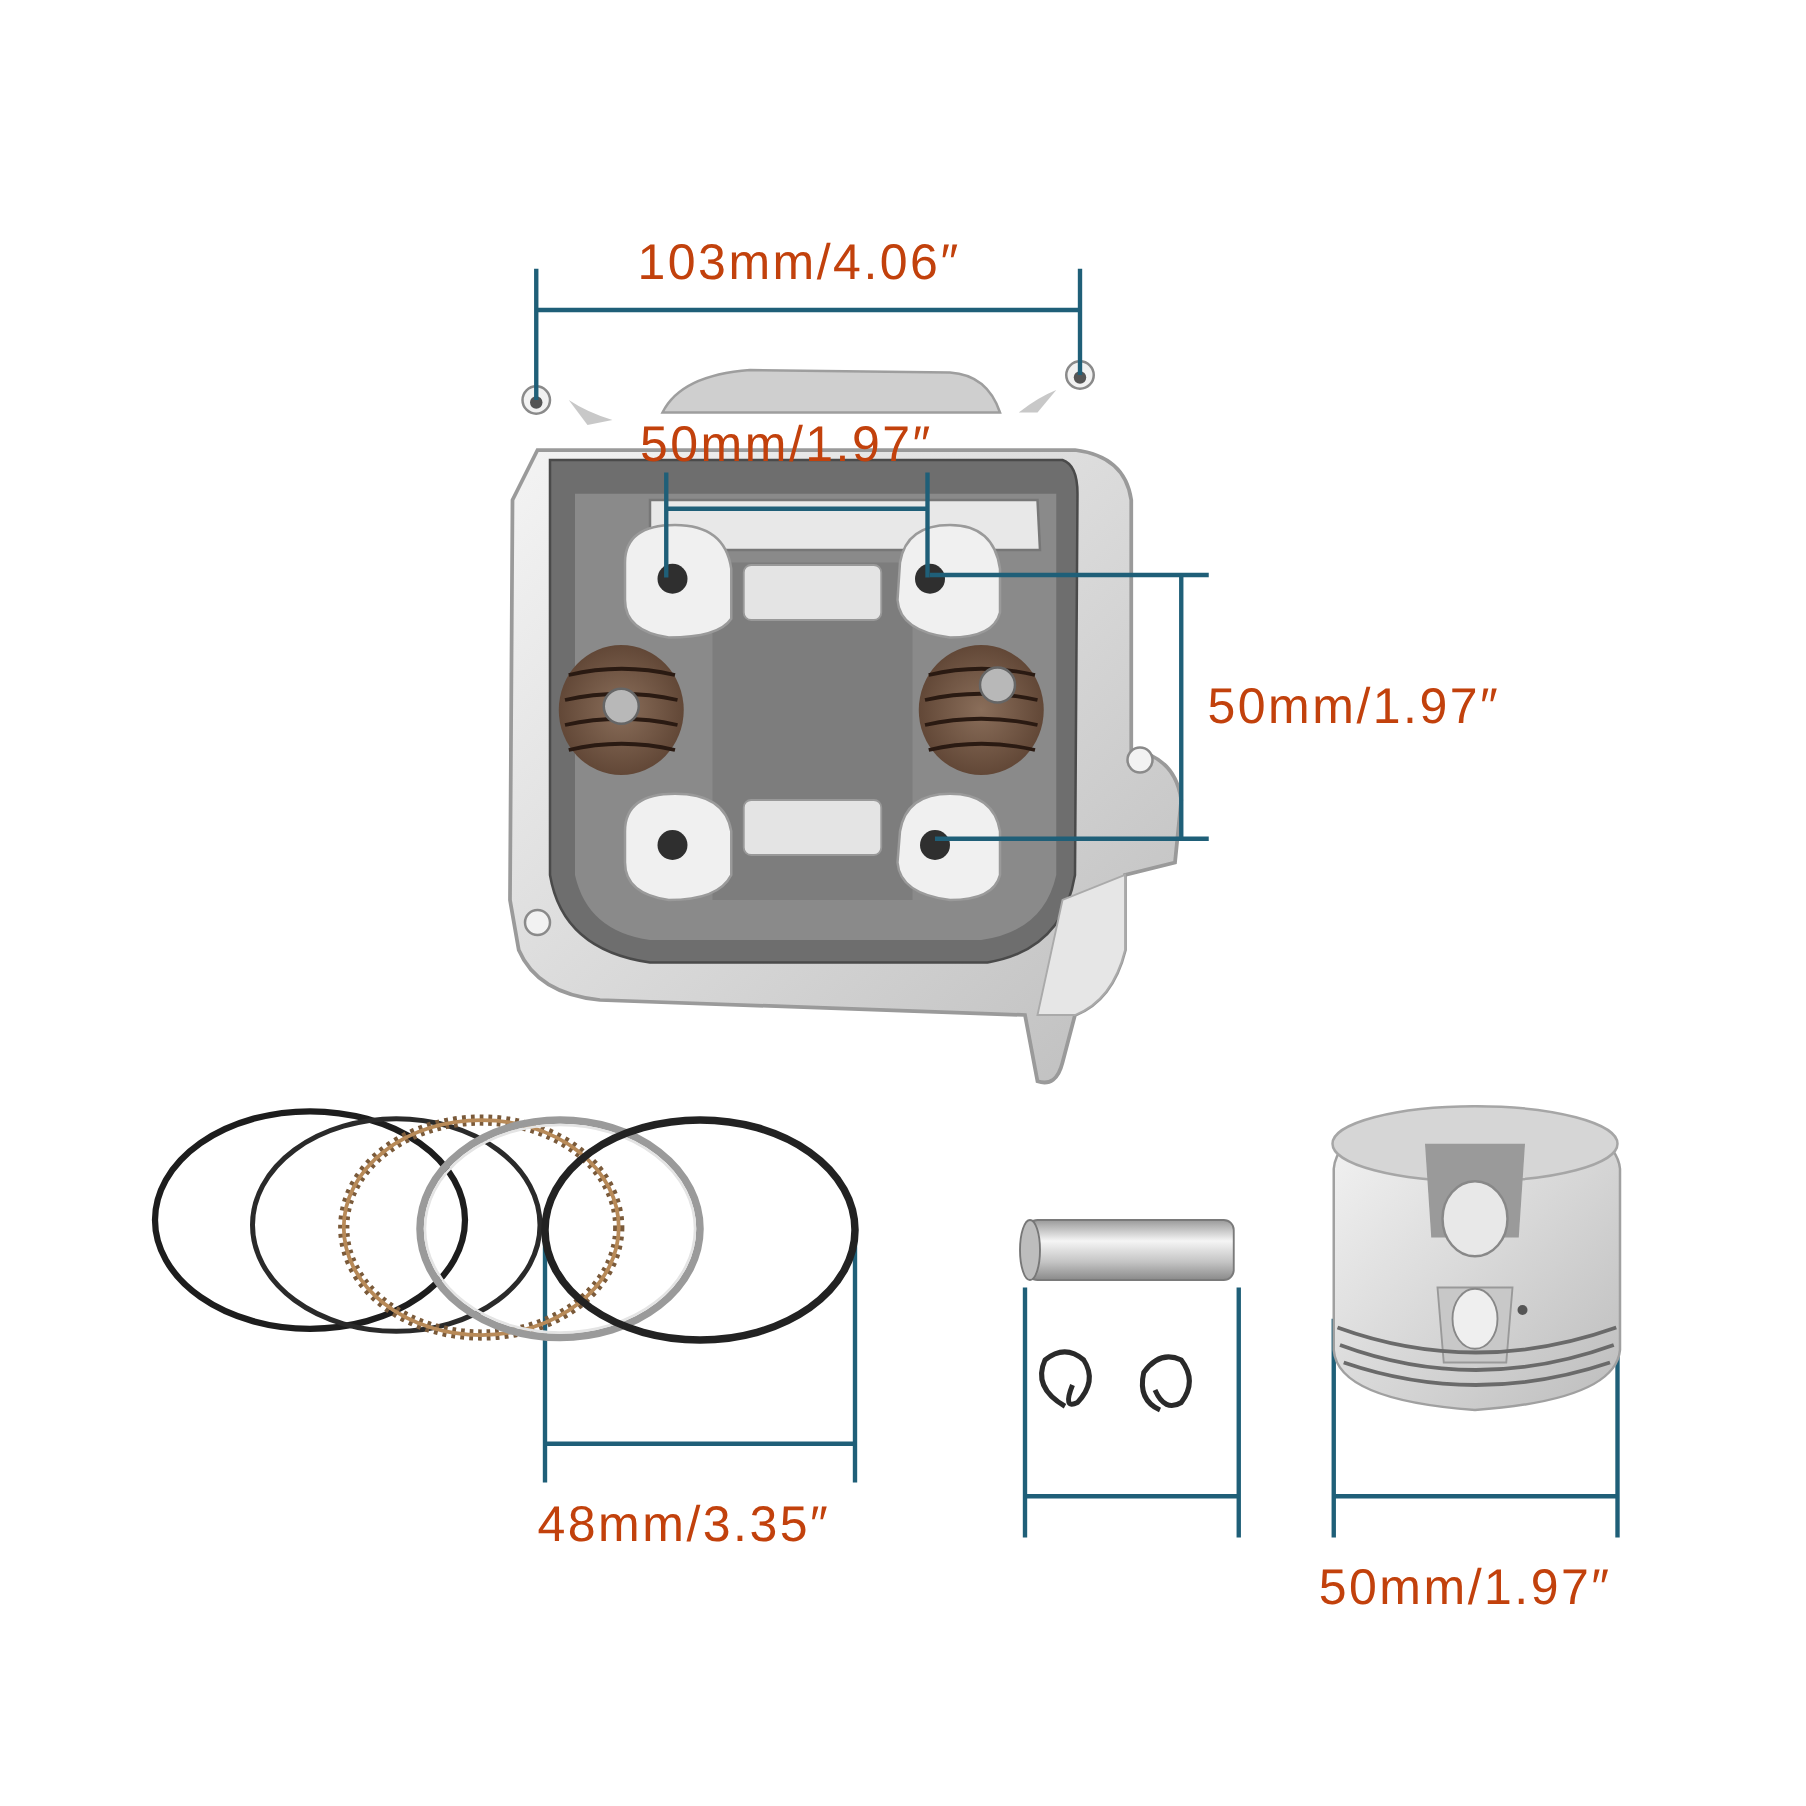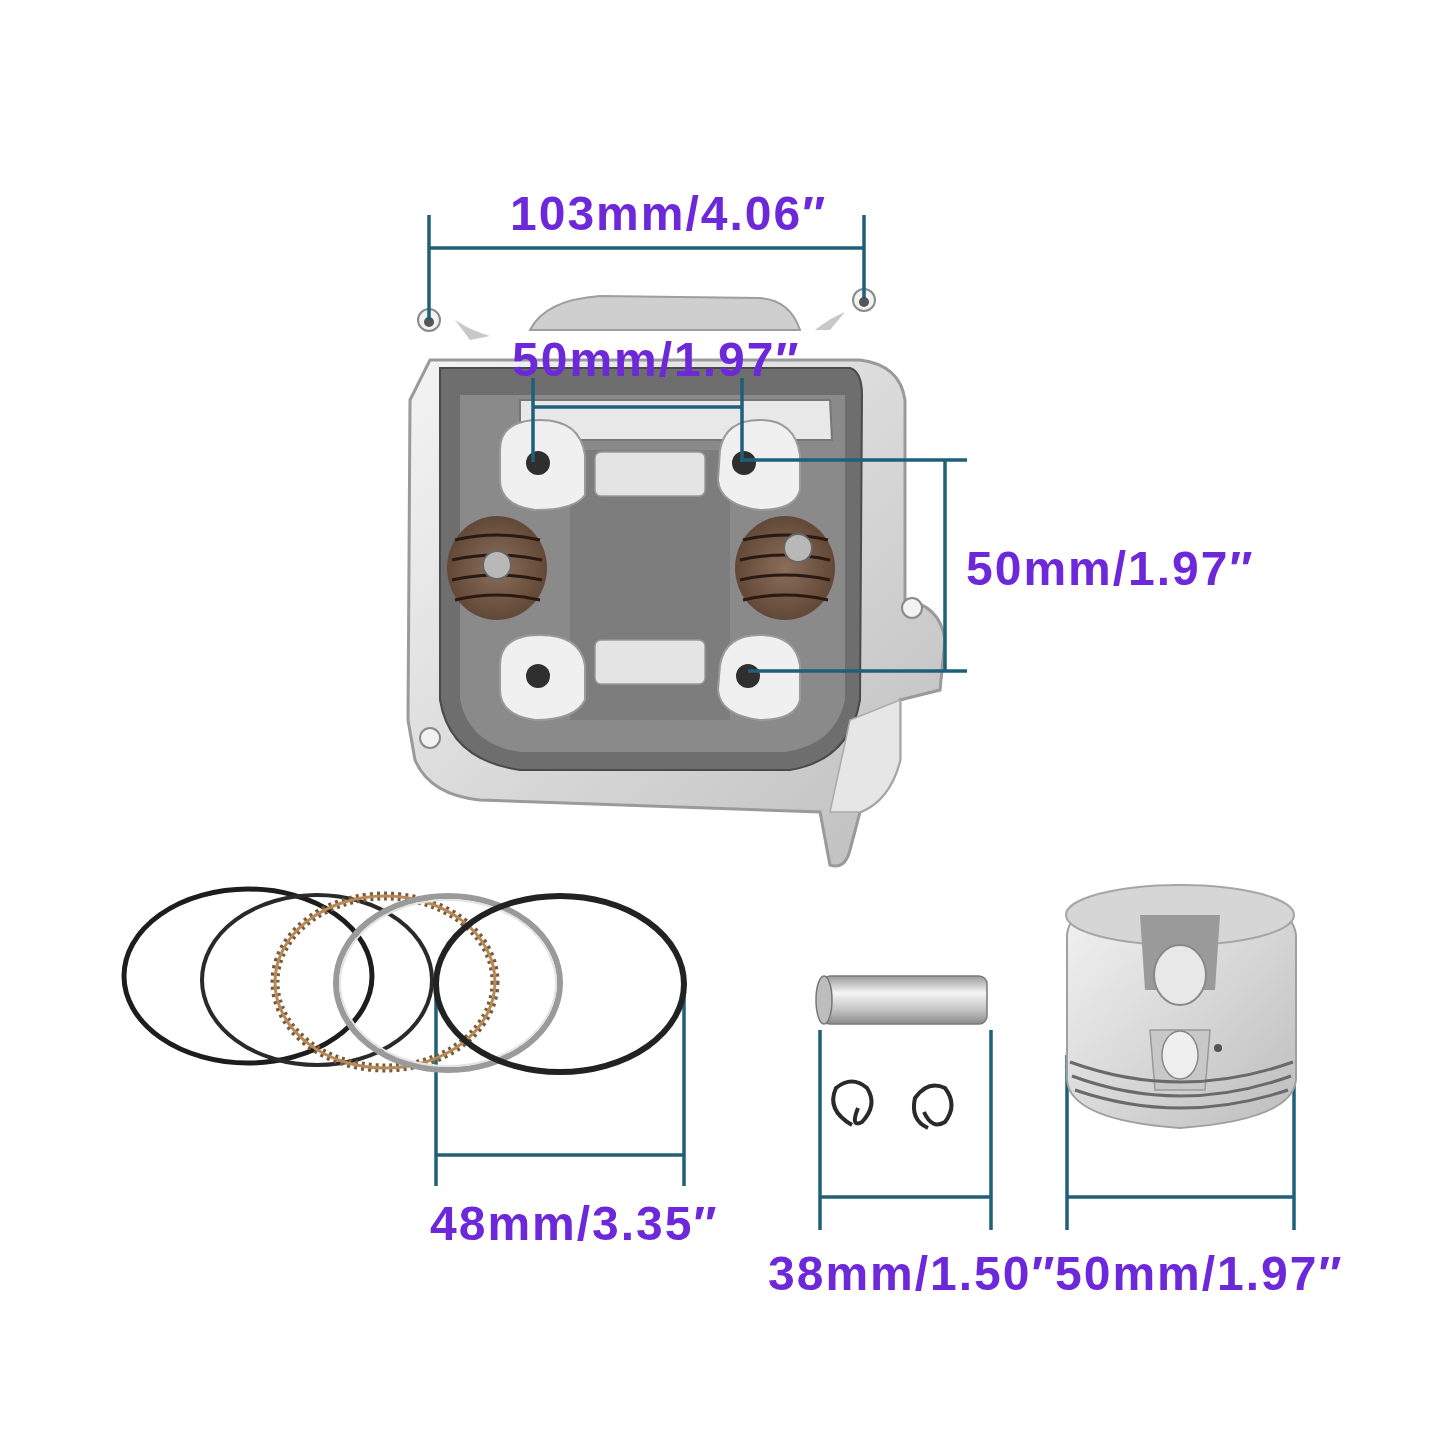--- a/index.html
+++ b/index.html
@@ -1,18 +1,18 @@
 <!DOCTYPE html>
 <html><head>
 <meta charset="utf-8">
 <style>
   html, body { margin: 0; padding: 0; background: #ffffff; }
   body { width: 1445px; height: 1445px; position: relative; overflow: hidden; font-family: "Liberation Sans", "DejaVu Sans", sans-serif; }
   .stage { position: absolute; left: 0; top: 0; width: 1445px; height: 1445px; }
-  .label { position: absolute; color: #6d28d9; font-size: 48px; letter-spacing: 2px; white-space: nowrap; line-height: 1; font-weight: bold; }
+  .label { position: absolute; color: #c2410c; font-size: 40px; letter-spacing: 2px; white-space: nowrap; line-height: 1; }
   svg { position: absolute; left: 0; top: 0; }
 </style>
 </head>
 <body>
 
 <div class="stage">
   <svg width="1445" height="1445" viewBox="0 0 1445 1445">
     <defs>
       <linearGradient id="alu" x1="0" y1="0" x2="1" y2="1">
         <stop offset="0" stop-color="#f4f4f4"></stop>
@@ -169,15 +169,14 @@
         <path d="M1072 1076 Q1180 1116 1291 1076"></path>
         <path d="M1075 1090 Q1180 1126 1288 1090"></path>
       </g>
     </g>
   </svg>
 
   <div class="label" style="left:510px; top:190px;">103mm/4.06″</div>
   <div class="label" style="left:512px; top:336px;">50mm/1.97″</div>
   <div class="label" style="left:966px; top:545px;">50mm/1.97″</div>
   <div class="label" style="left:430px; top:1200px;">48mm/3.35″</div>
-  <div class="label" style="left:768px; top:1250px;">38mm/1.50″</div>
   <div class="label" style="left:1055px; top:1250px;">50mm/1.97″</div>
 </div>
 
 </body></html>

